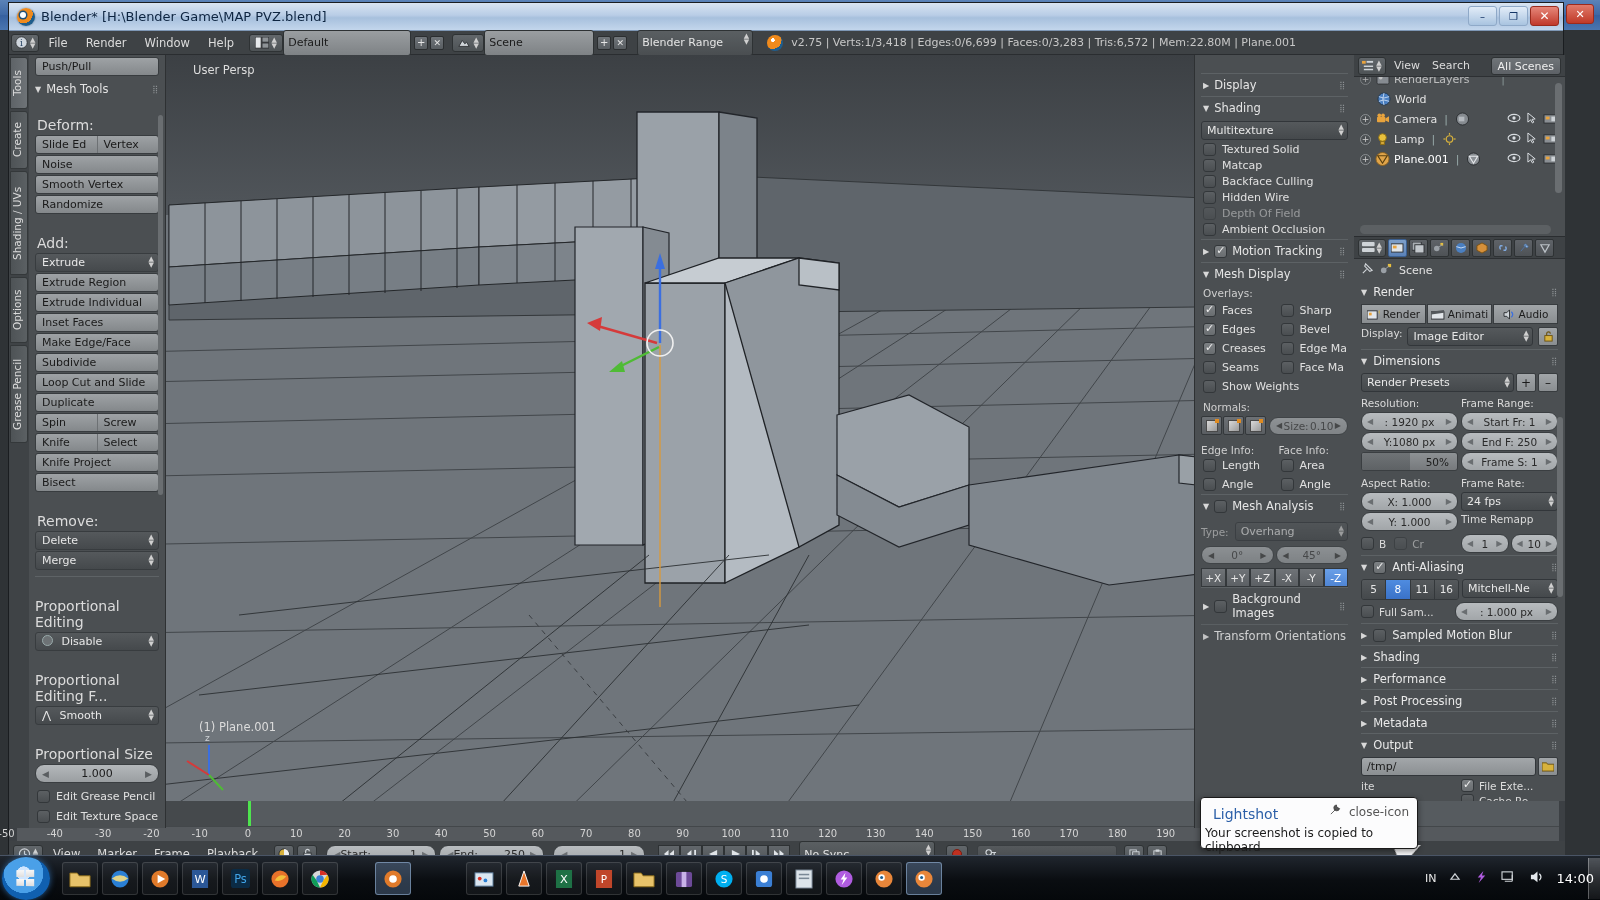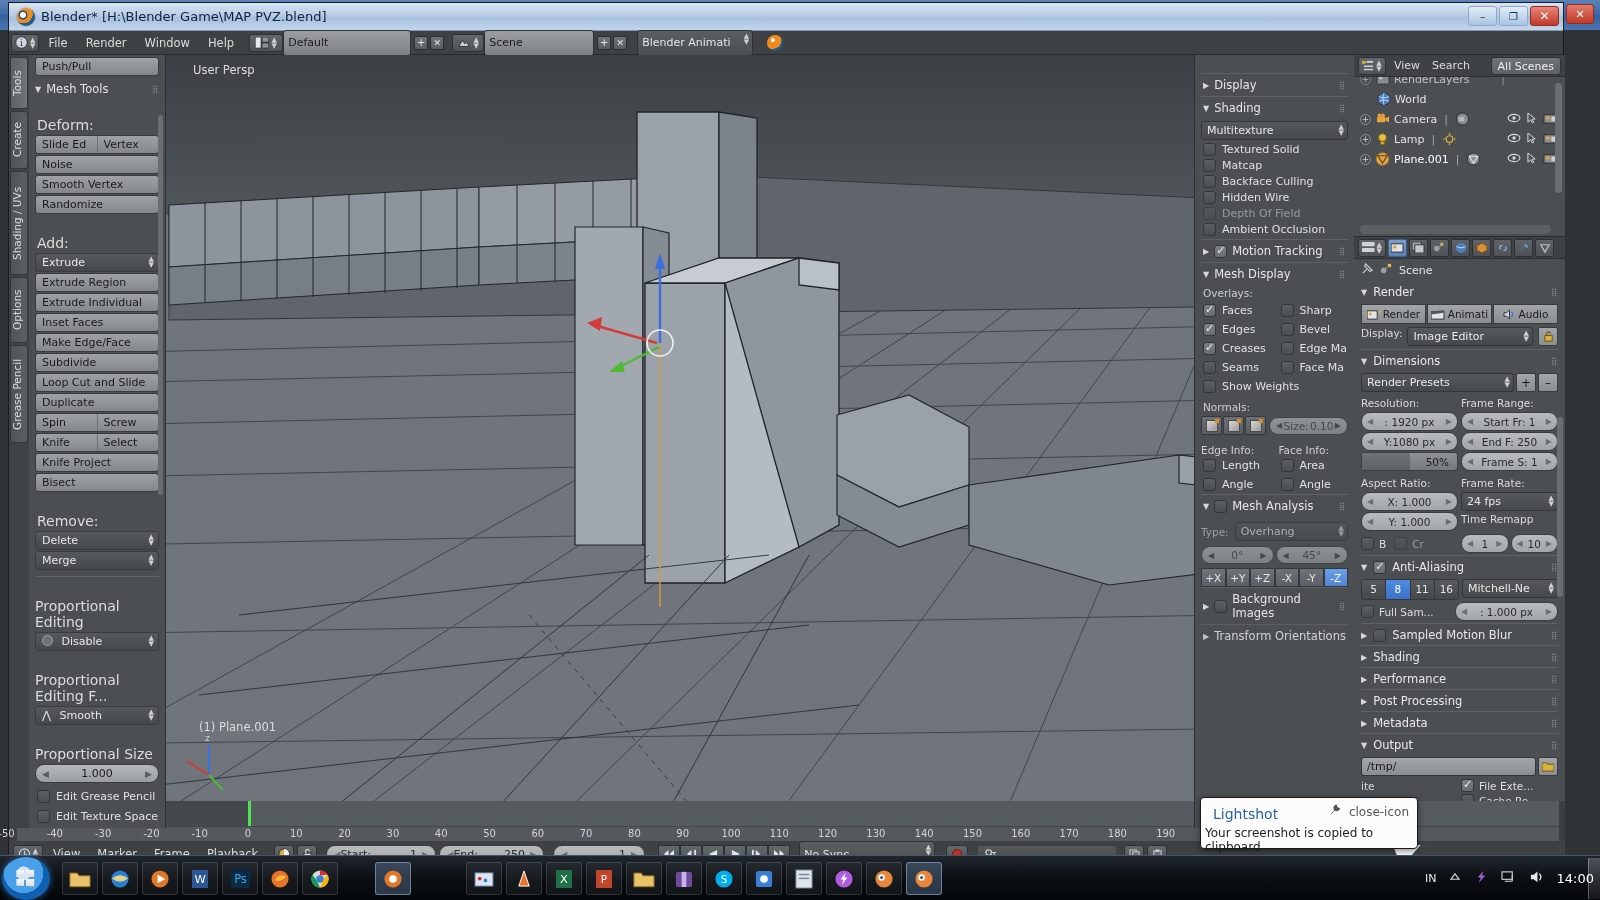--- a/index.html
+++ b/index.html
@@ -345,26 +345,27 @@
         </svg>
         <span class="spin">▲<br>▼</span>
       </div>
       <div class="dd" style="width:110px;">
         <span class="lbl">Scene</span>
       </div>
       <div class="sq" style="margin-left:3px;display:flex;align-items:center;justify-content:center;font-size:10px;color:#e5e5e5;">+</div>
       <div class="sq" style="margin-left:2px;display:flex;align-items:center;justify-content:center;font-size:9px;color:#e5e5e5;">✕</div>
 
       <div class="dd dark" style="margin-left:10px;width:116px;">
-        <span class="lbl">Blender Animati</span>
+        <span class="lbl">Blender Range</span>
         <span class="sp spin">▲<br>▼</span>
       </div>
 
       <div style="margin-left:14px;width:16px;height:16px;border-radius:50%;
                   background:radial-gradient(circle at 36% 32%, #fff 0 12%, #f08a1c 13% 58%, #1f5d8c 59% 100%);"></div>
+      <div class="stats" style="margin-left:8px;">v2.75 | Verts:1/3,418 | Edges:0/6,699 | Faces:0/3,283 | Tris:6,572 | Mem:22.80M | Plane.001</div>
     </div>
 
     <div class="main">
 
       <div class="viewport">
         <svg class="vp-scene" width="1345" height="773" viewBox="0 0 1345 773">
           <defs>
             <linearGradient id="skyg" x1="0" y1="0" x2="0" y2="1">
               <stop offset="0" stop-color="#3c4044"></stop>
                 <stop offset="1" stop-color="#51565b"></stop>

